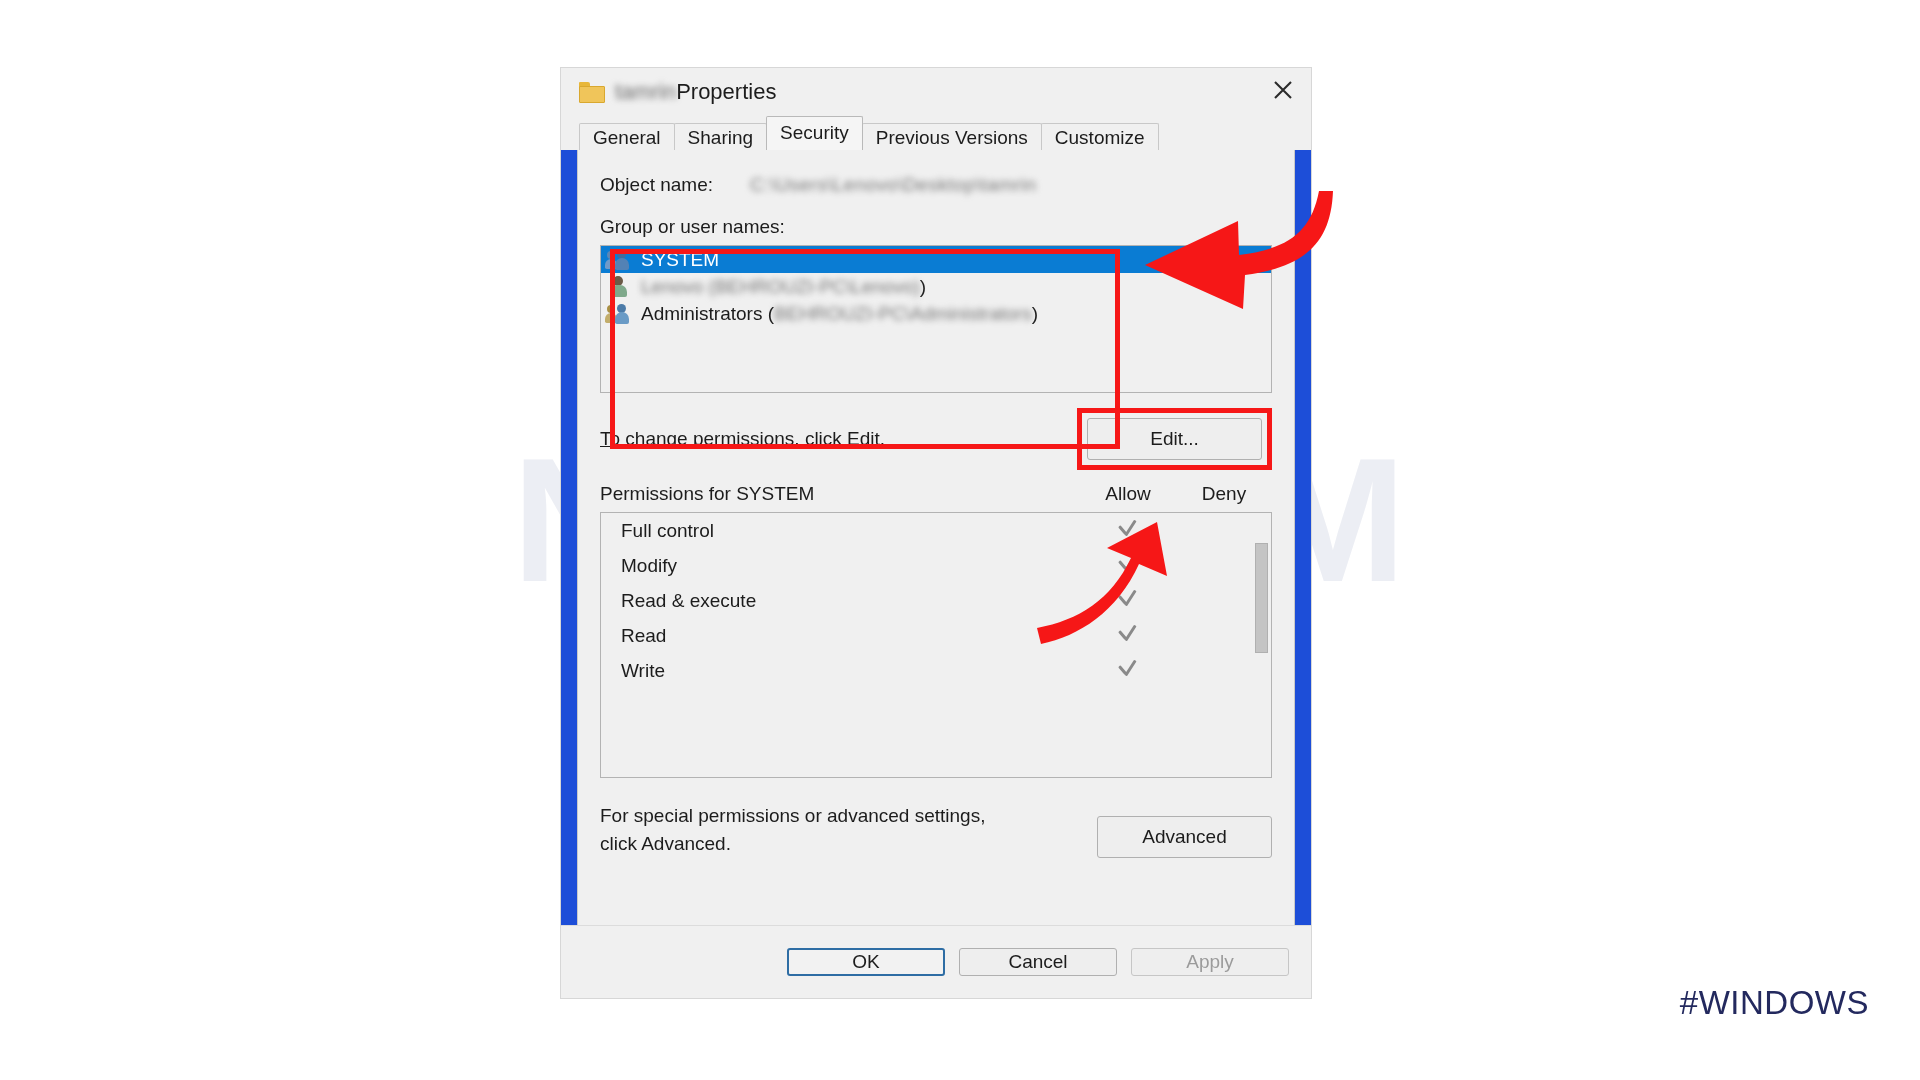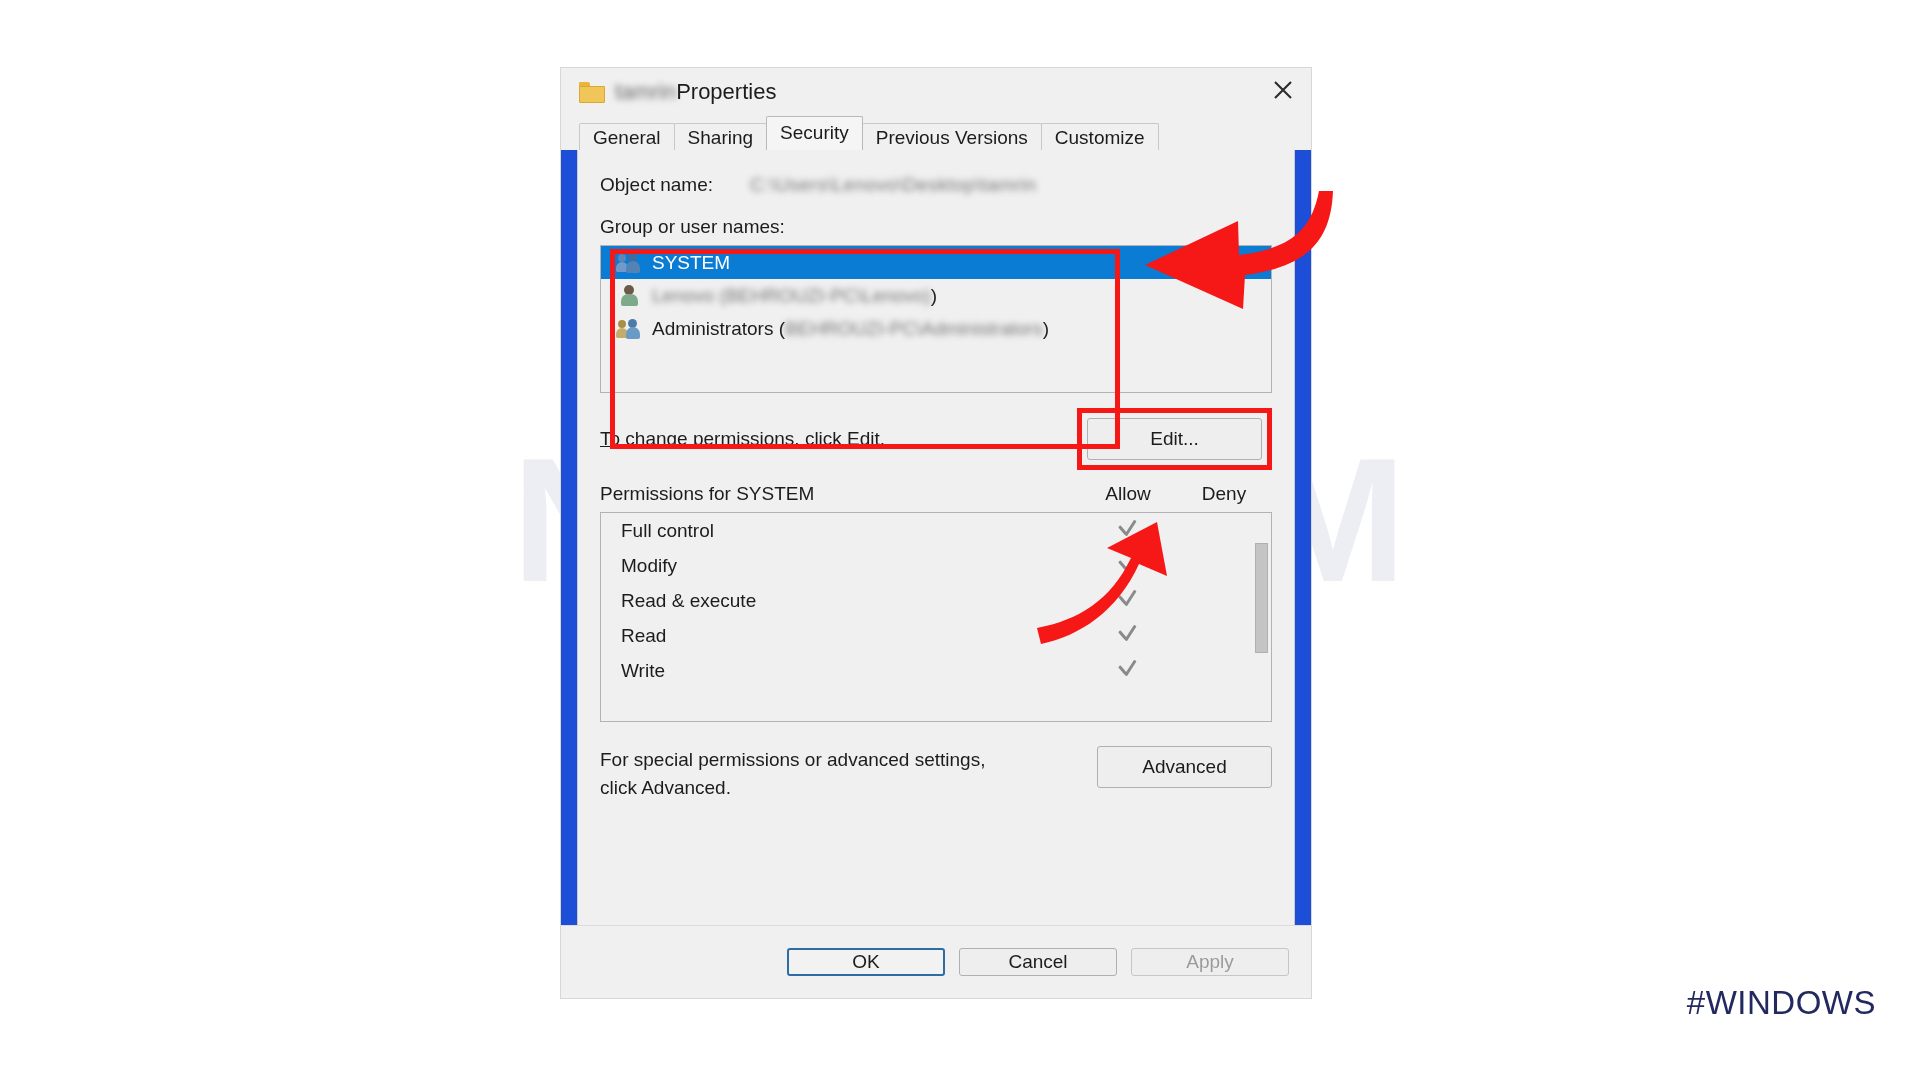--- a/index.html
+++ b/index.html
@@ -168,22 +168,22 @@
     position: relative;
     height: 148px;
     background: #f0f0f0;
     border: 1px solid #b3b3b3;
     box-sizing: border-box;
     overflow: hidden;
   }
   .g-row {
     display: flex;
     align-items: center;
-    height: 33px;
-    padding-left: 16px;
+    height: 27px;
+    padding-left: 5px;
     font-size: 19px;
     color: #1c1c1c;
   }
   .g-row .gicon {
     width: 26px; height: 24px;
     margin-right: 9px;
     flex: none;
     position: relative;
   }
   .g-row.selected {
@@ -242,21 +242,21 @@
     font-size: 19px;
     color: #1c1c1c;
   }
   .perm-head .title { flex: 1; }
   .perm-head .col-allow { width: 96px; text-align: center; }
   .perm-head .col-deny  { width: 96px; text-align: center; }
 
   .permlist {
     position: relative;
     margin-top: 7px;
-    height: 210px;
+    height: 266px;
     background: #f0f0f0;
     border: 1px solid #b3b3b3;
     box-sizing: border-box;
     overflow: hidden;
   }
   .p-row {
     display: flex;
     align-items: center;
     height: 35px;
     font-size: 19px;
@@ -310,21 +310,21 @@
     align-items: flex-start;
     justify-content: space-between;
     margin-top: 24px;
   }
   .adv-note {
     font-size: 19px;
     color: #1c1c1c;
     line-height: 1.45;
     max-width: 430px;
   }
-  .adv-row .btn { min-width: 175px; margin-top: 0; }
+  .adv-row .btn { min-width: 175px; margin-top: 14px; }
 
   
   .footer {
     position: absolute;
     left: 0; bottom: 0;
     width: 750px;
     height: 73px;
     background: #f0f0f0;
     border-top: 1px solid #dcdcdc;
     display: flex;
@@ -362,21 +362,21 @@
     top: 998px;
     width: 750px;
     height: 82px;
     overflow: hidden;
     z-index: 4;
   }
 
   
   .hashtag {
     position: absolute;
-    right: 44px;
+    right: 51px;
     bottom: 58px;
     font-size: 33px;
     color: #23295e;
     letter-spacing: 0.5px;
     z-index: 30;
   }
 </style>
 </head>
 <body>
 

